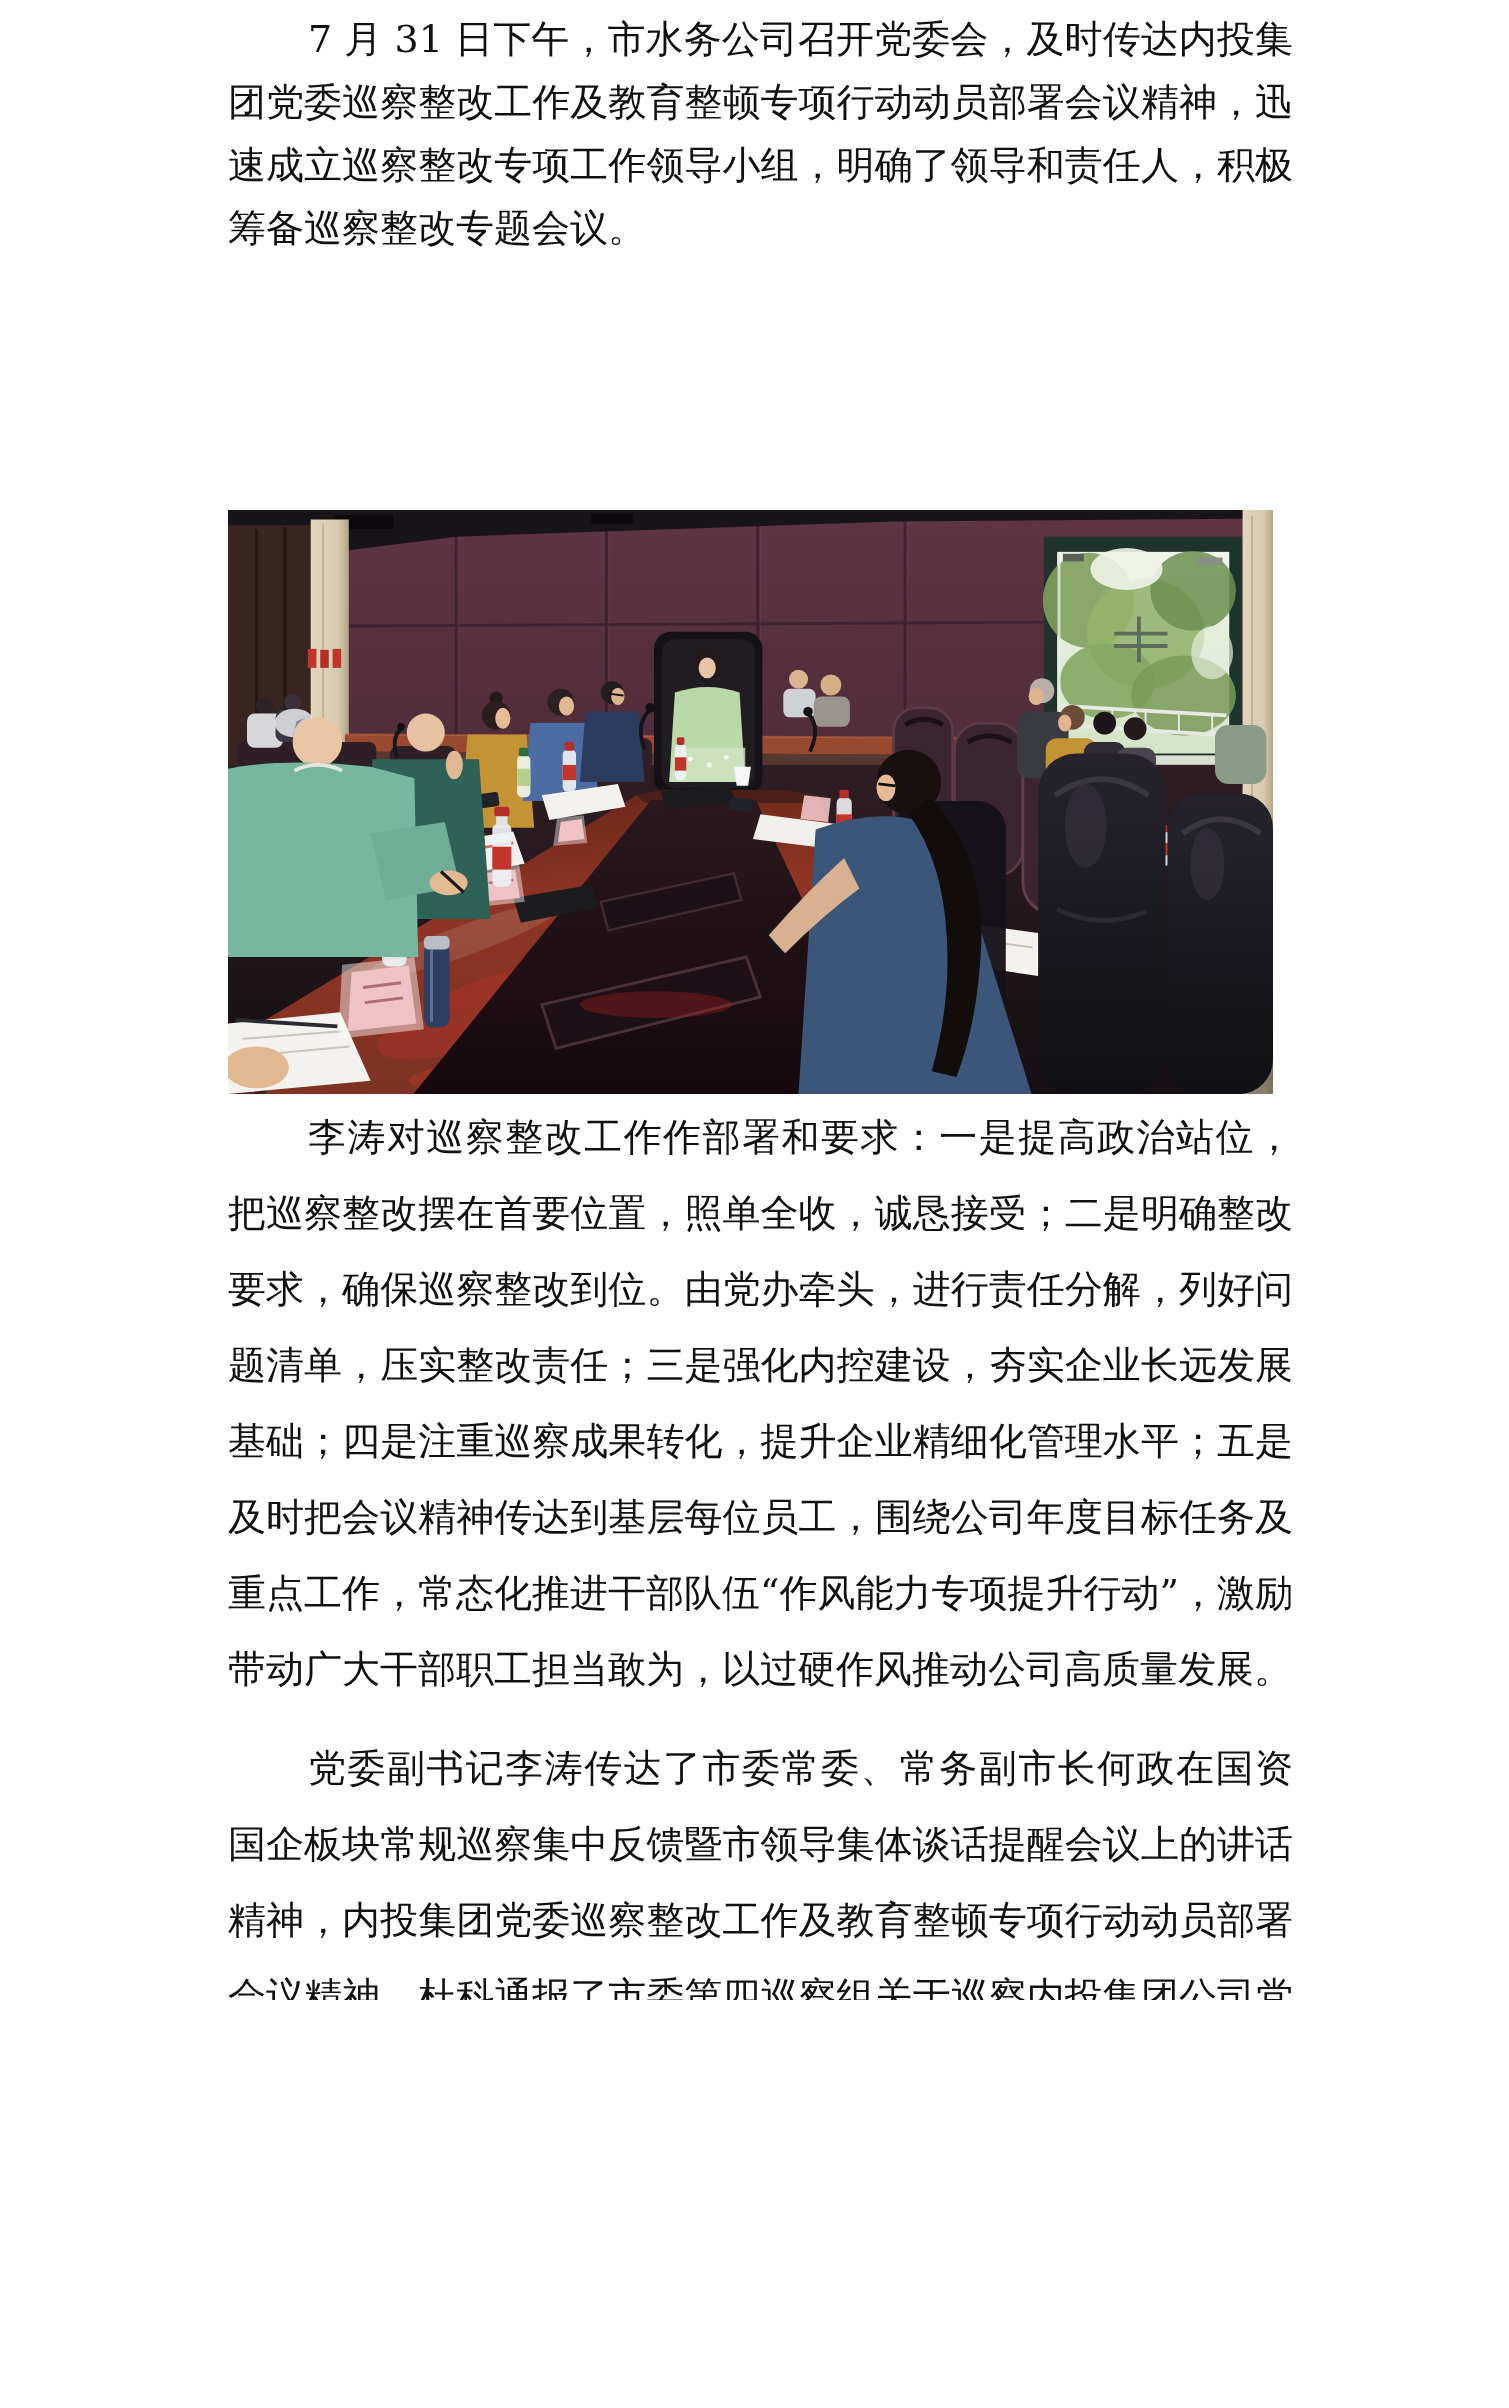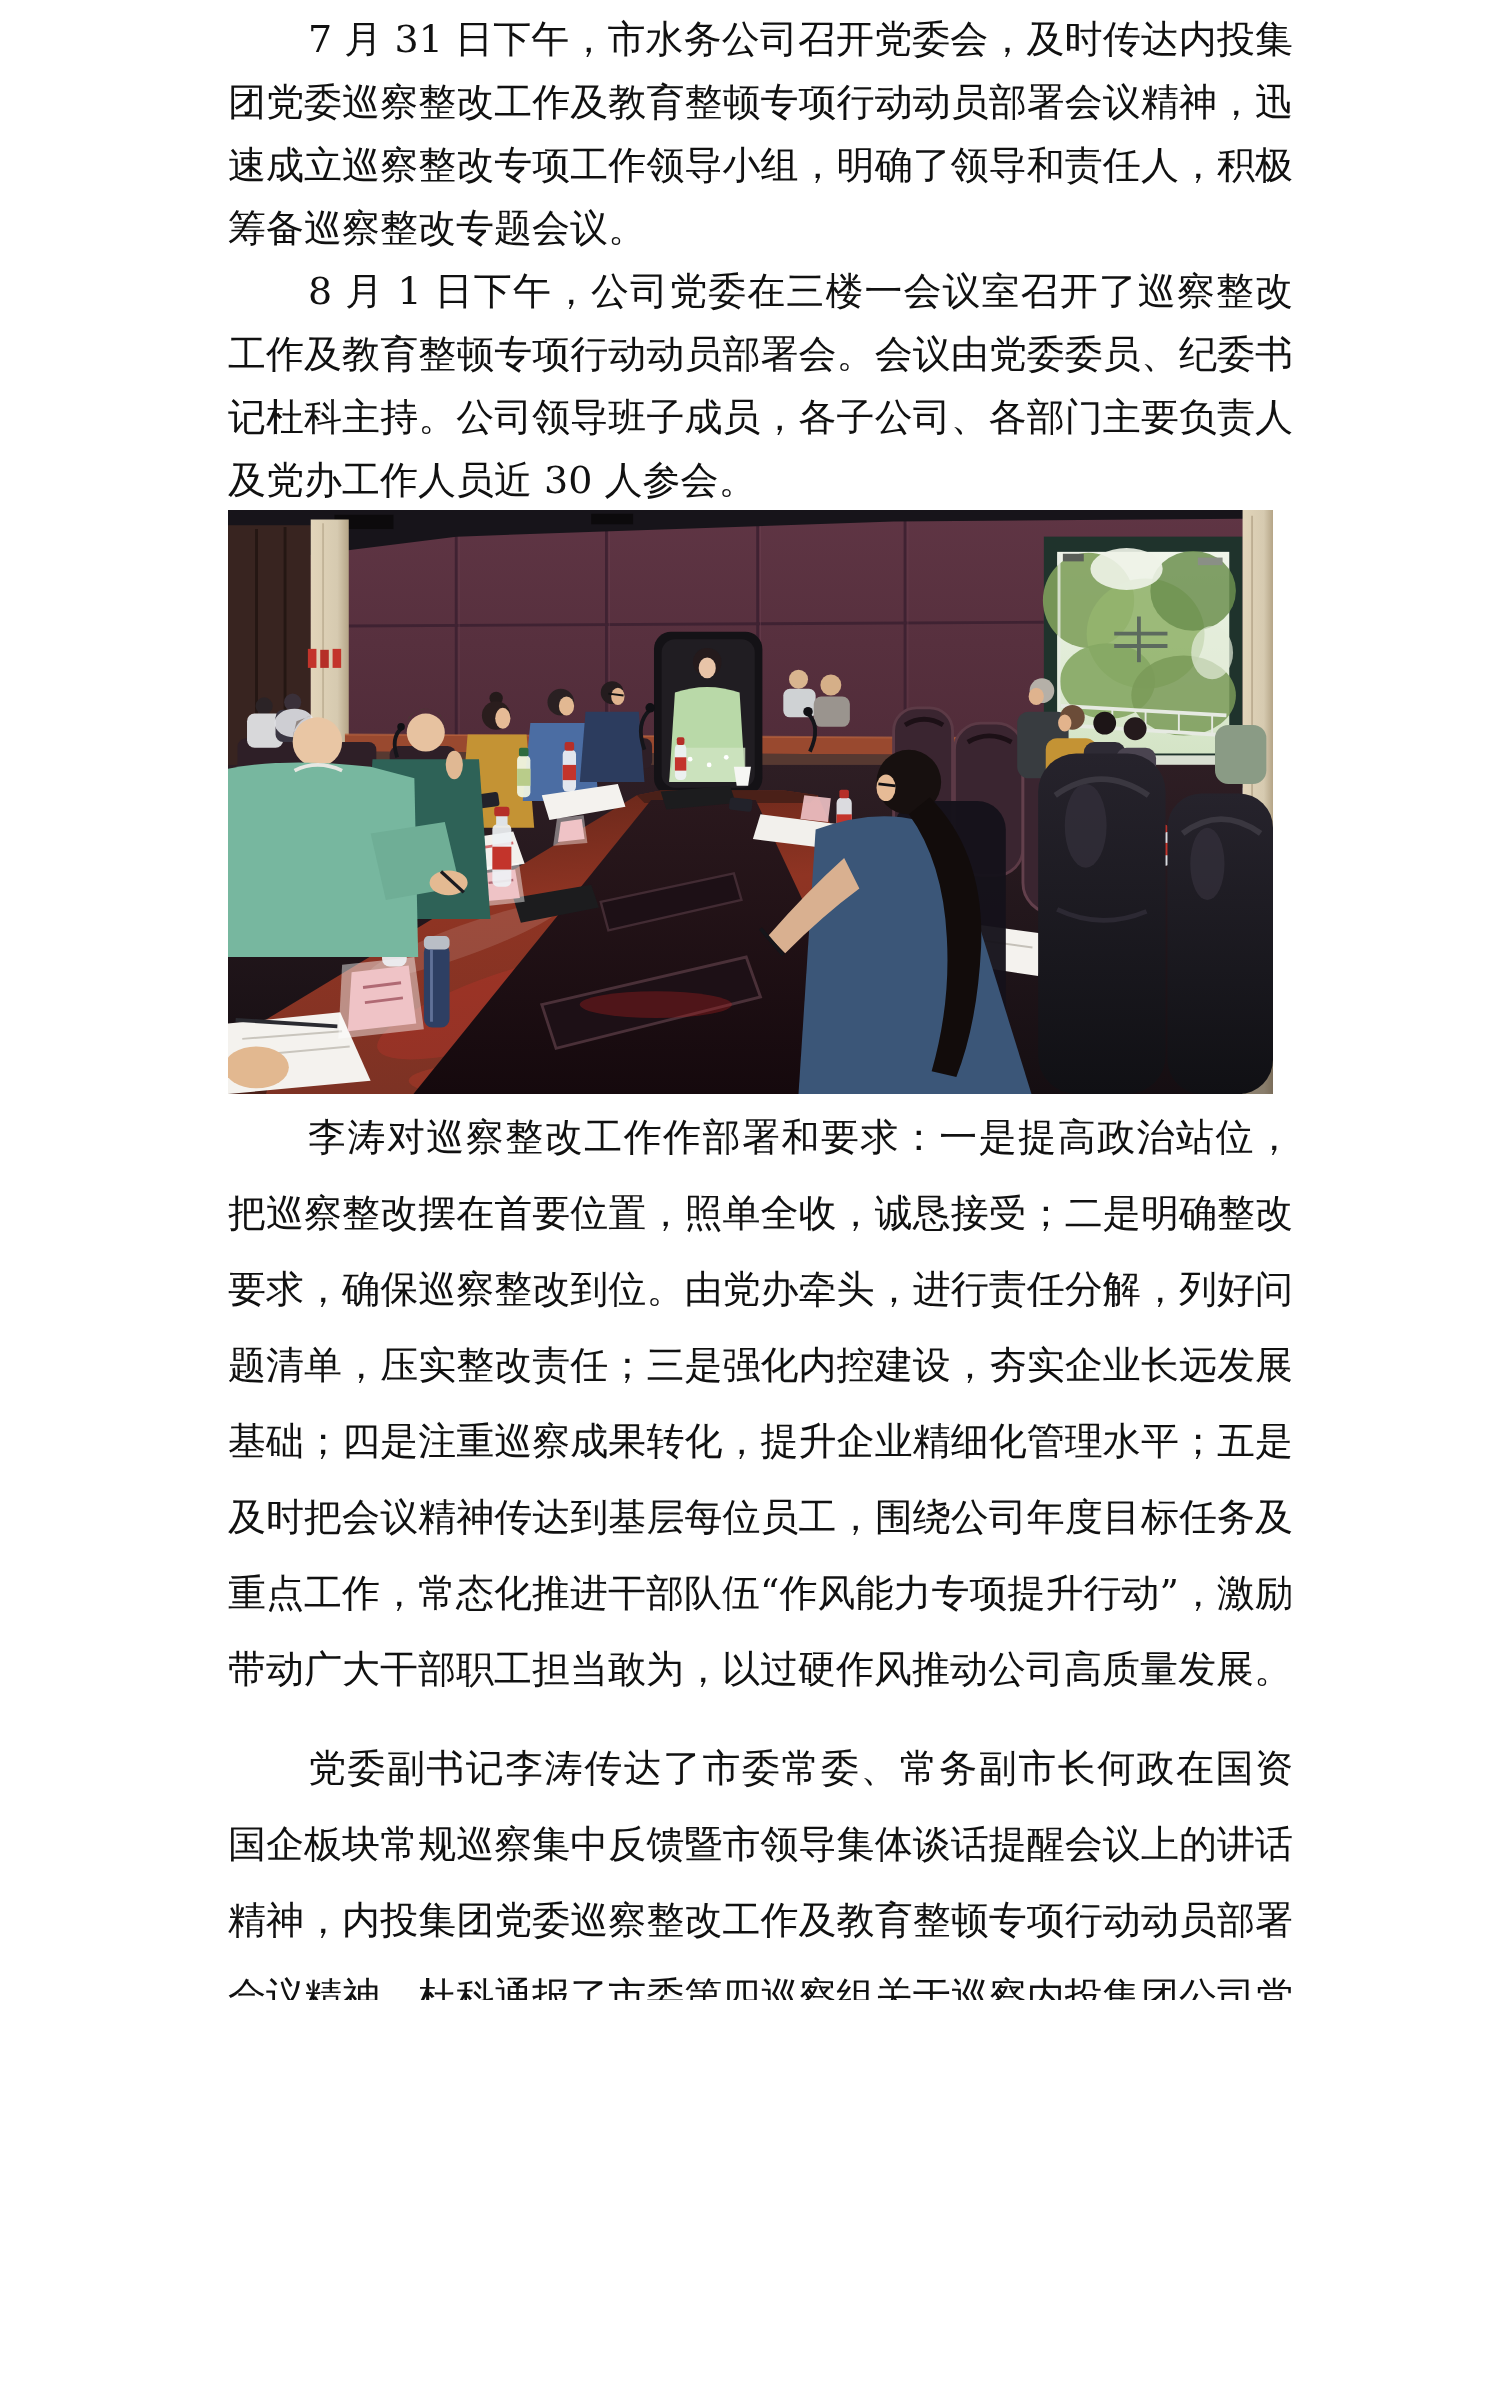--- a/index.html
+++ b/index.html
@@ -22,21 +22,20 @@
   .photo{position:absolute;left:228px;top:510px;width:1045px;height:584px;overflow:hidden;}
   .photo svg{display:block;width:1045px;height:584px;}
 </style>
 </head>
 <body>
 
 <div class="page">
 
   <div class="textcol block-top" style="top:7.6px;">
     <p class="para">7 月 31 日下午，市水务公司召开党委会，及时传达内投集团党委巡察整改工作及教育整顿专项行动动员部署会议精神，迅速成立巡察整改专项工作领导小组，明确了领导和责任人，积极筹备巡察整改专题会议。</p>
-    <p class="para">8 月 1 日下午，公司党委在三楼一会议室召开了巡察整改工作及教育整顿专项行动动员部署会。会议由党委委员、纪委书记杜科主持。公司领导班子成员，各子公司、各部门主要负责人及党办工作人员近 30 人参会。</p>
   </div>
 
   <div class="photo">
     <svg viewBox="0 0 1099 614" preserveAspectRatio="none">
       <defs>
         <linearGradient id="wallG" x1="0" y1="0" x2="0" y2="1">
           <stop offset="0" style="stop-color:var(--wall-lite)"></stop>
             <stop offset="1" style="stop-color:var(--wall)"></stop>
         </linearGradient>
         <linearGradient id="tableG" x1="0" y1="0" x2="0.25" y2="1">

